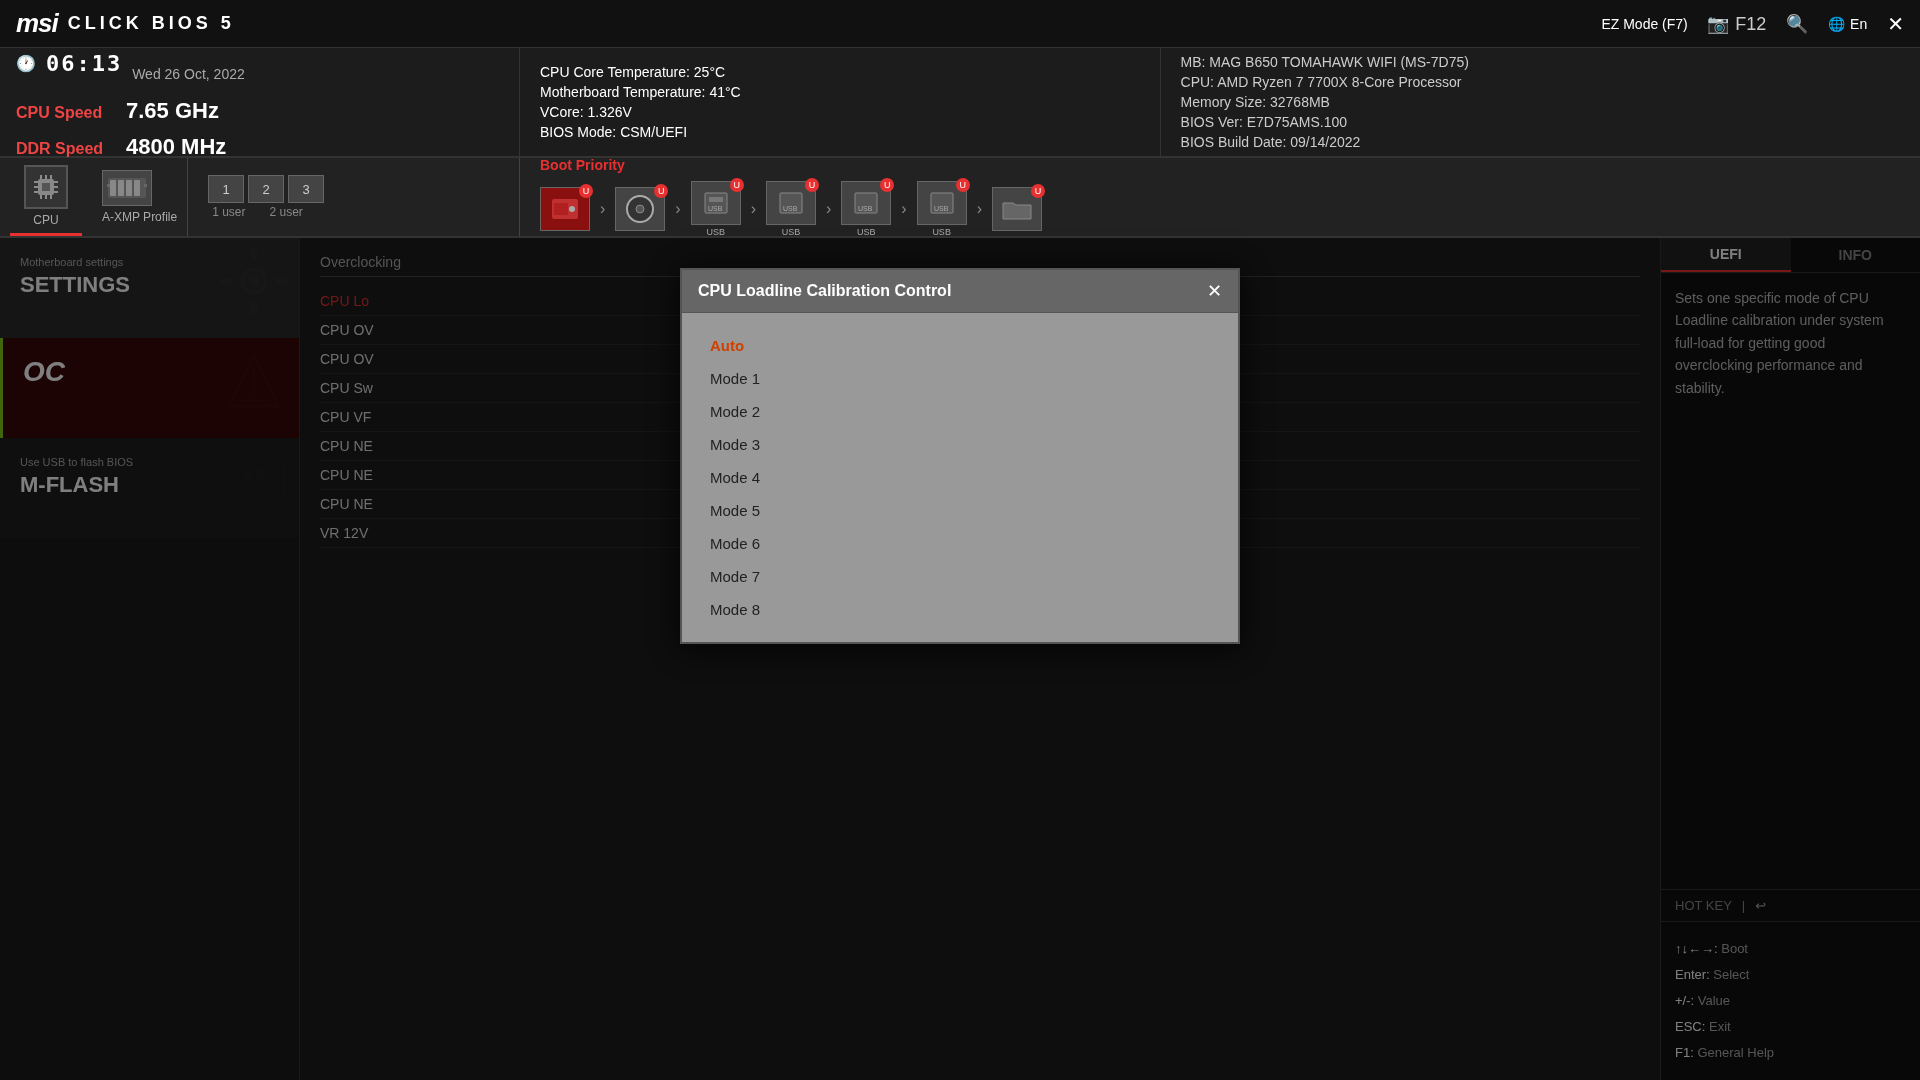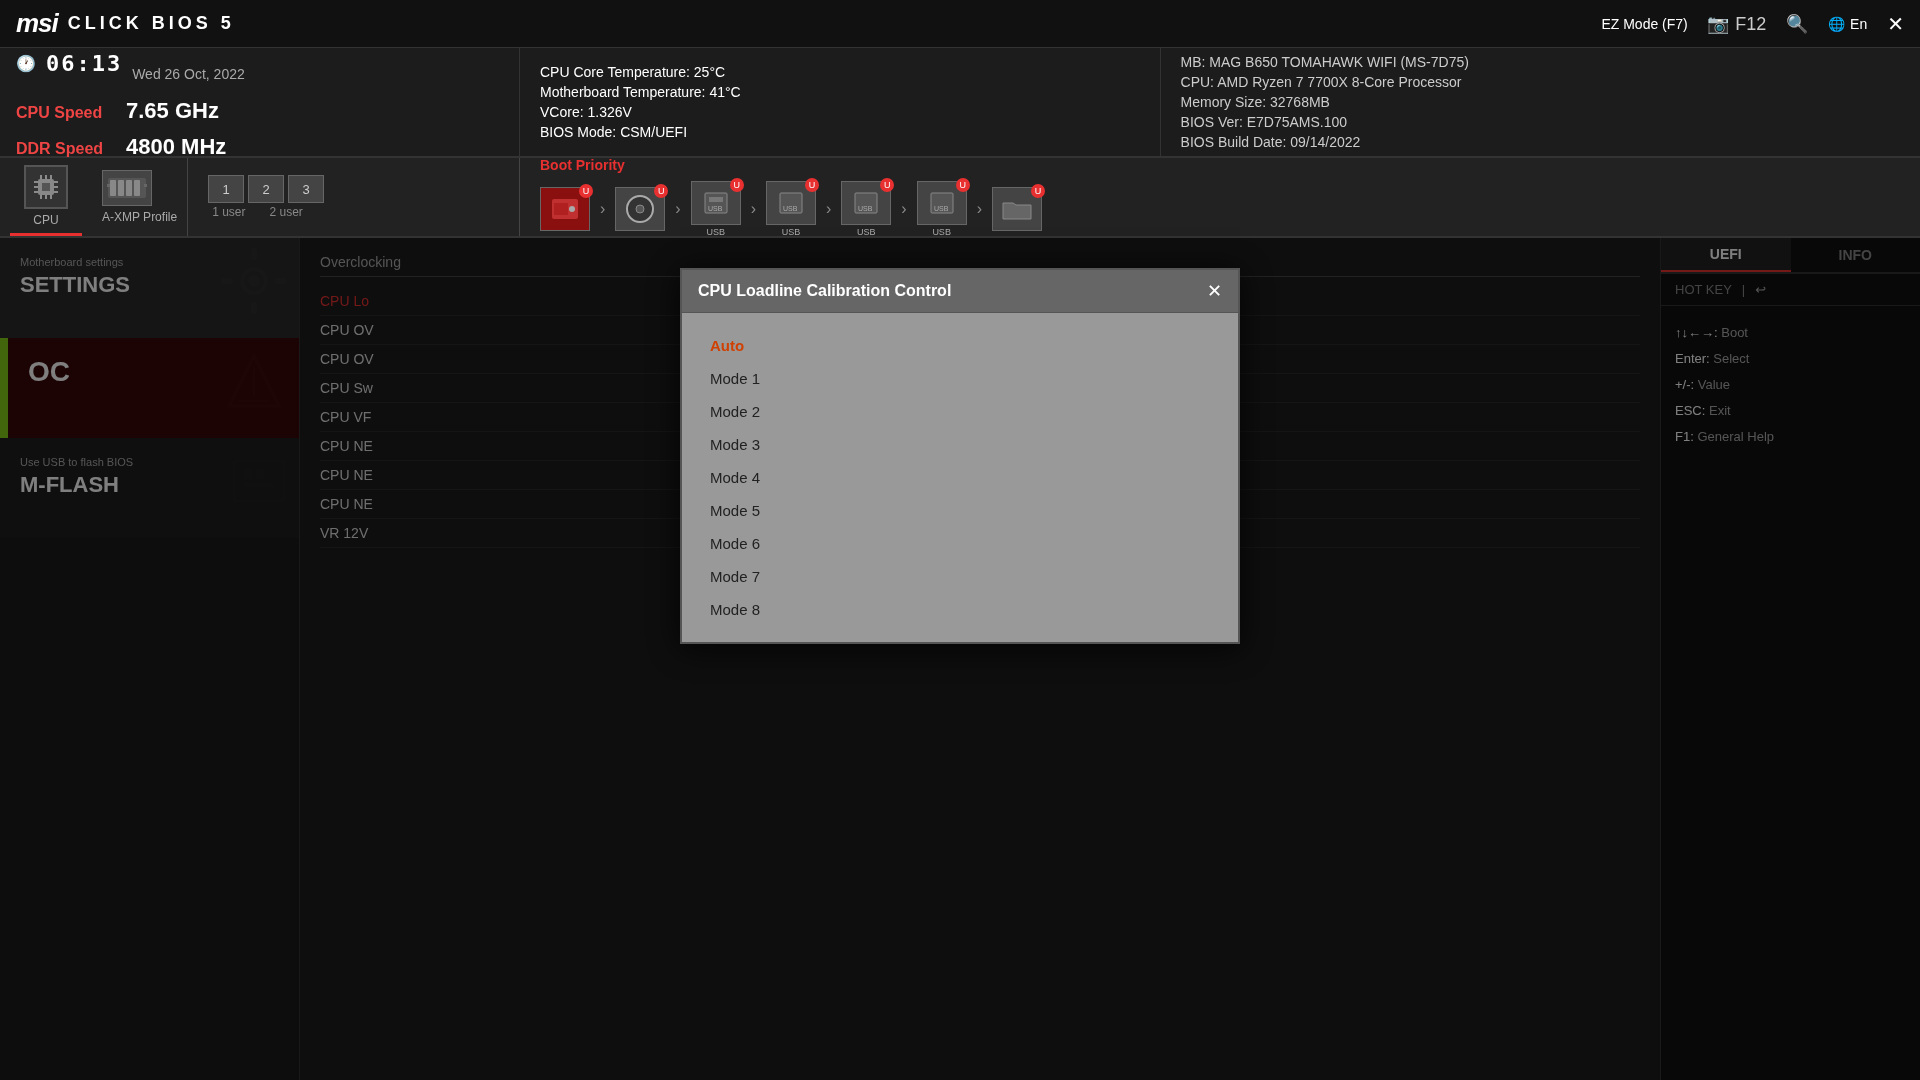--- a/index.html
+++ b/index.html
@@ -354,21 +354,22 @@
     .sidebar-main-label {
       font-size: 22px;
       font-weight: bold;
       color: #fff;
     }
     #settings-item {
       background: #2a2a2a;
     }
     #oc-item {
       background: #3a0808;
-      border-left: 8px solid #84cc16;
+      border-left: 3px solid #84cc16;
+      font-style: italic;
     }
     #oc-item .sidebar-main-label {
       color: #fff;
       font-size: 28px;
     }
     #mflash-item {
       background: #1e1e1e;
     }
 
     
@@ -803,20 +804,21 @@
     <div class="oc-row">
       <span class="oc-row-label">VR 12V</span>
     </div>
   </div>
 
   <div id="right-panel">
     <div id="help-info-tabs">
       <button class="help-tab active">UEFI</button>
       <button class="help-tab inactive">INFO</button>
     </div>
+    <div id="help-content">Sets one specific mode of CPU Loadline calibration under system full-load for getting good overclocking performance and stability.</div>
     <div id="hotkey-row">
       <span>HOT KEY</span>
       <span style="color:#888;">|</span>
       <span style="color:#aaa;">↩</span>
     </div>
     <div id="keyboard-shortcuts">
       <div>
         <span class="shortcut-key">↑↓←→: </span>
         <span>Boot</span>
       </div>

